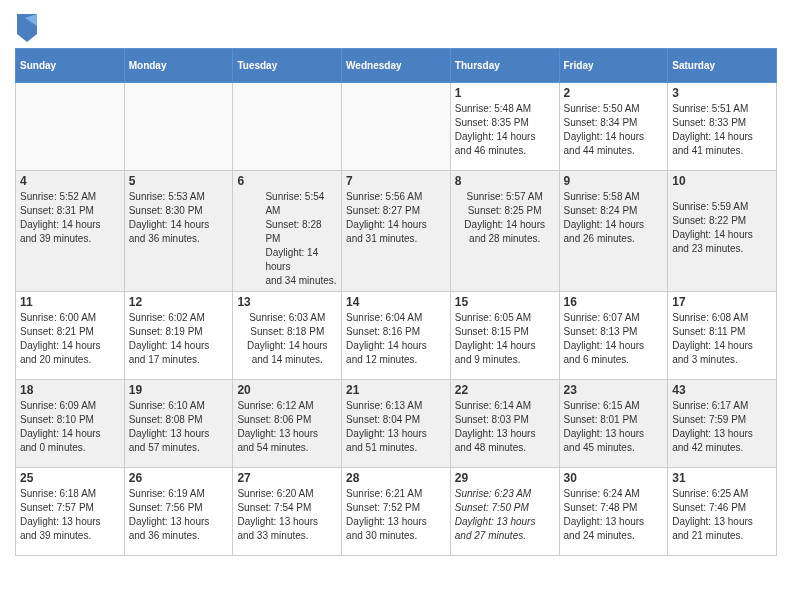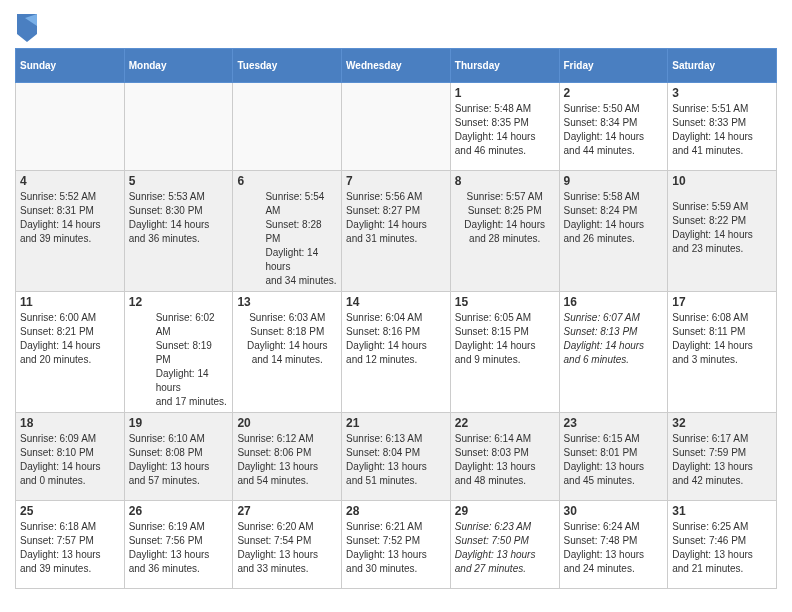--- a/index.html
+++ b/index.html
@@ -214,21 +214,21 @@
       <tr class="row-odd">
         <td class="filled">
           <span class="day-number">11</span>
           <div class="day-info" style="white-space: pre-line;">Sunrise: 6:00 AM
 Sunset: 8:21 PM
 Daylight: 14 hours
 and 20 minutes.</div>
         </td>
         <td class="filled">
           <span class="day-number">12</span>
-          <div class="day-info" style="white-space: pre-line; margin-left: 27px;">Sunrise: 6:02 AM
+          <div class="day-info" style="white-space: pre-line;">Sunrise: 6:02 AM
 Sunset: 8:19 PM
 Daylight: 14 hours
 and 17 minutes.</div>
         </td>
         <td class="filled">
           <span class="day-number">13</span>
           <div class="day-info" style="white-space: pre-line; text-align: center;">Sunrise: 6:03 AM
 Sunset: 8:18 PM
 Daylight: 14 hours
 and 14 minutes.</div>
@@ -242,21 +242,21 @@
         </td>
         <td class="filled">
           <span class="day-number">15</span>
           <div class="day-info" style="white-space: pre-line;">Sunrise: 6:05 AM
 Sunset: 8:15 PM
 Daylight: 14 hours
 and 9 minutes.</div>
         </td>
         <td class="filled">
           <span class="day-number">16</span>
-          <div class="day-info" style="white-space: pre-line; font-style: italic;">Sunrise: 6:07 AM
+          <div class="day-info" style="white-space: pre-line;">Sunrise: 6:07 AM
 Sunset: 8:13 PM
 Daylight: 14 hours
 and 6 minutes.</div>
         </td>
         <td class="filled">
           <span class="day-number">17</span>
           <div class="day-info" style="white-space: pre-line;">Sunrise: 6:08 AM
 Sunset: 8:11 PM
 Daylight: 14 hours
 and 3 minutes.</div>
@@ -299,21 +299,21 @@
 and 48 minutes.</div>
         </td>
         <td class="filled">
           <span class="day-number">23</span>
           <div class="day-info" style="white-space: pre-line;">Sunrise: 6:15 AM
 Sunset: 8:01 PM
 Daylight: 13 hours
 and 45 minutes.</div>
         </td>
         <td class="filled">
-          <span class="day-number">32</span>
+          <span class="day-number">43</span>
           <div class="day-info" style="white-space: pre-line;">Sunrise: 6:17 AM
 Sunset: 7:59 PM
 Daylight: 13 hours
 and 42 minutes.</div>
         </td>
       </tr>
       <tr class="row-odd">
         <td class="filled">
           <span class="day-number">25</span>
           <div class="day-info" style="white-space: pre-line;">Sunrise: 6:18 AM

